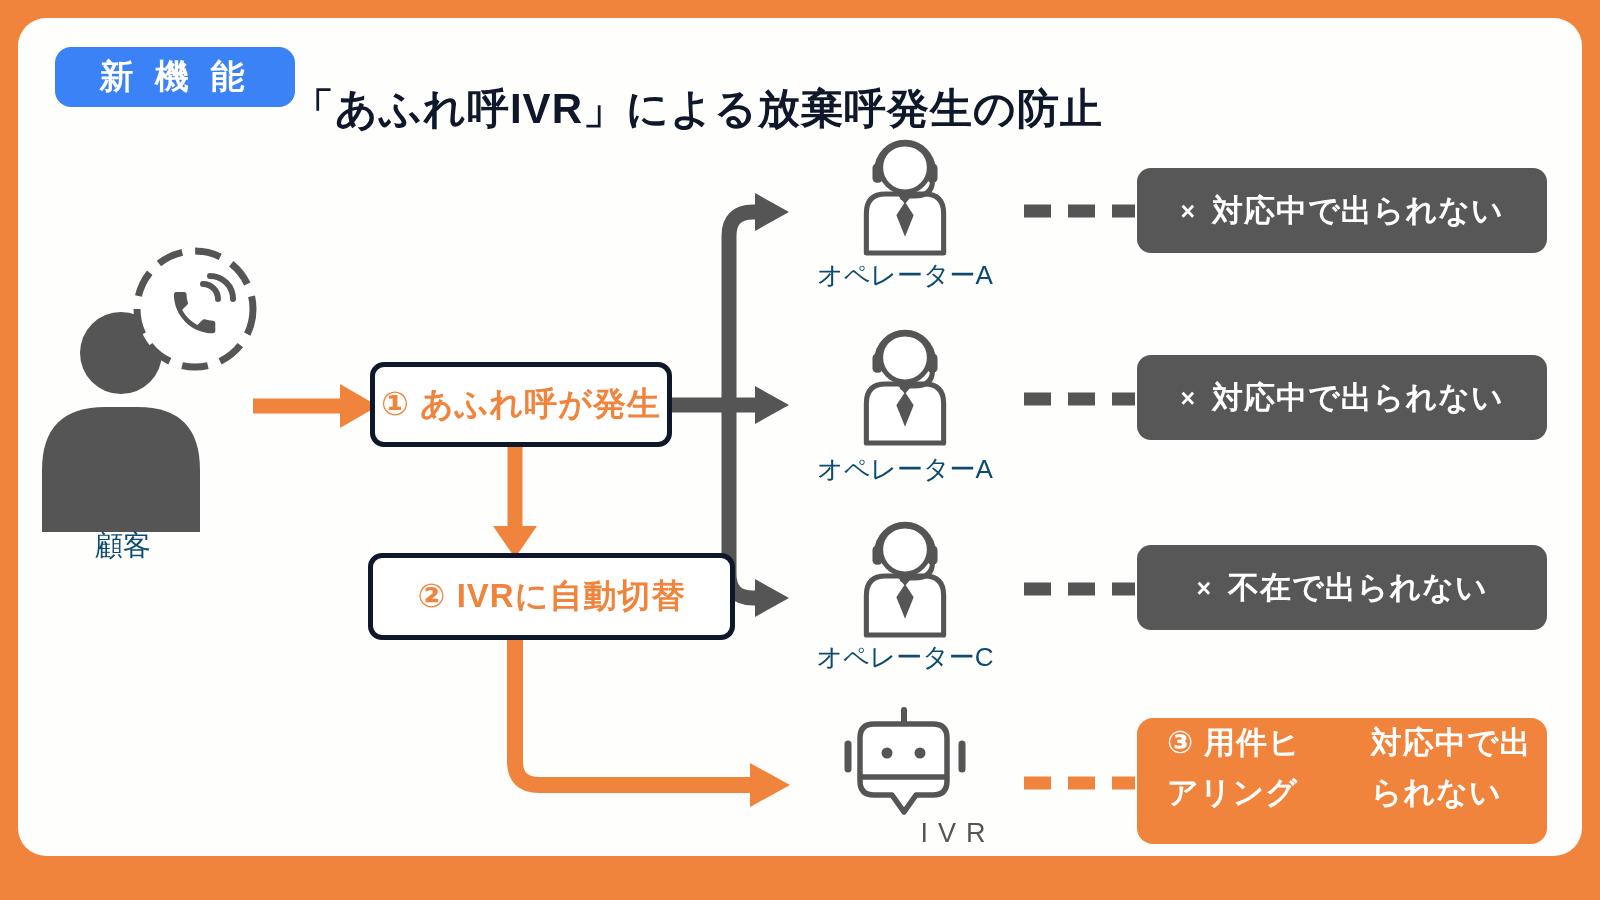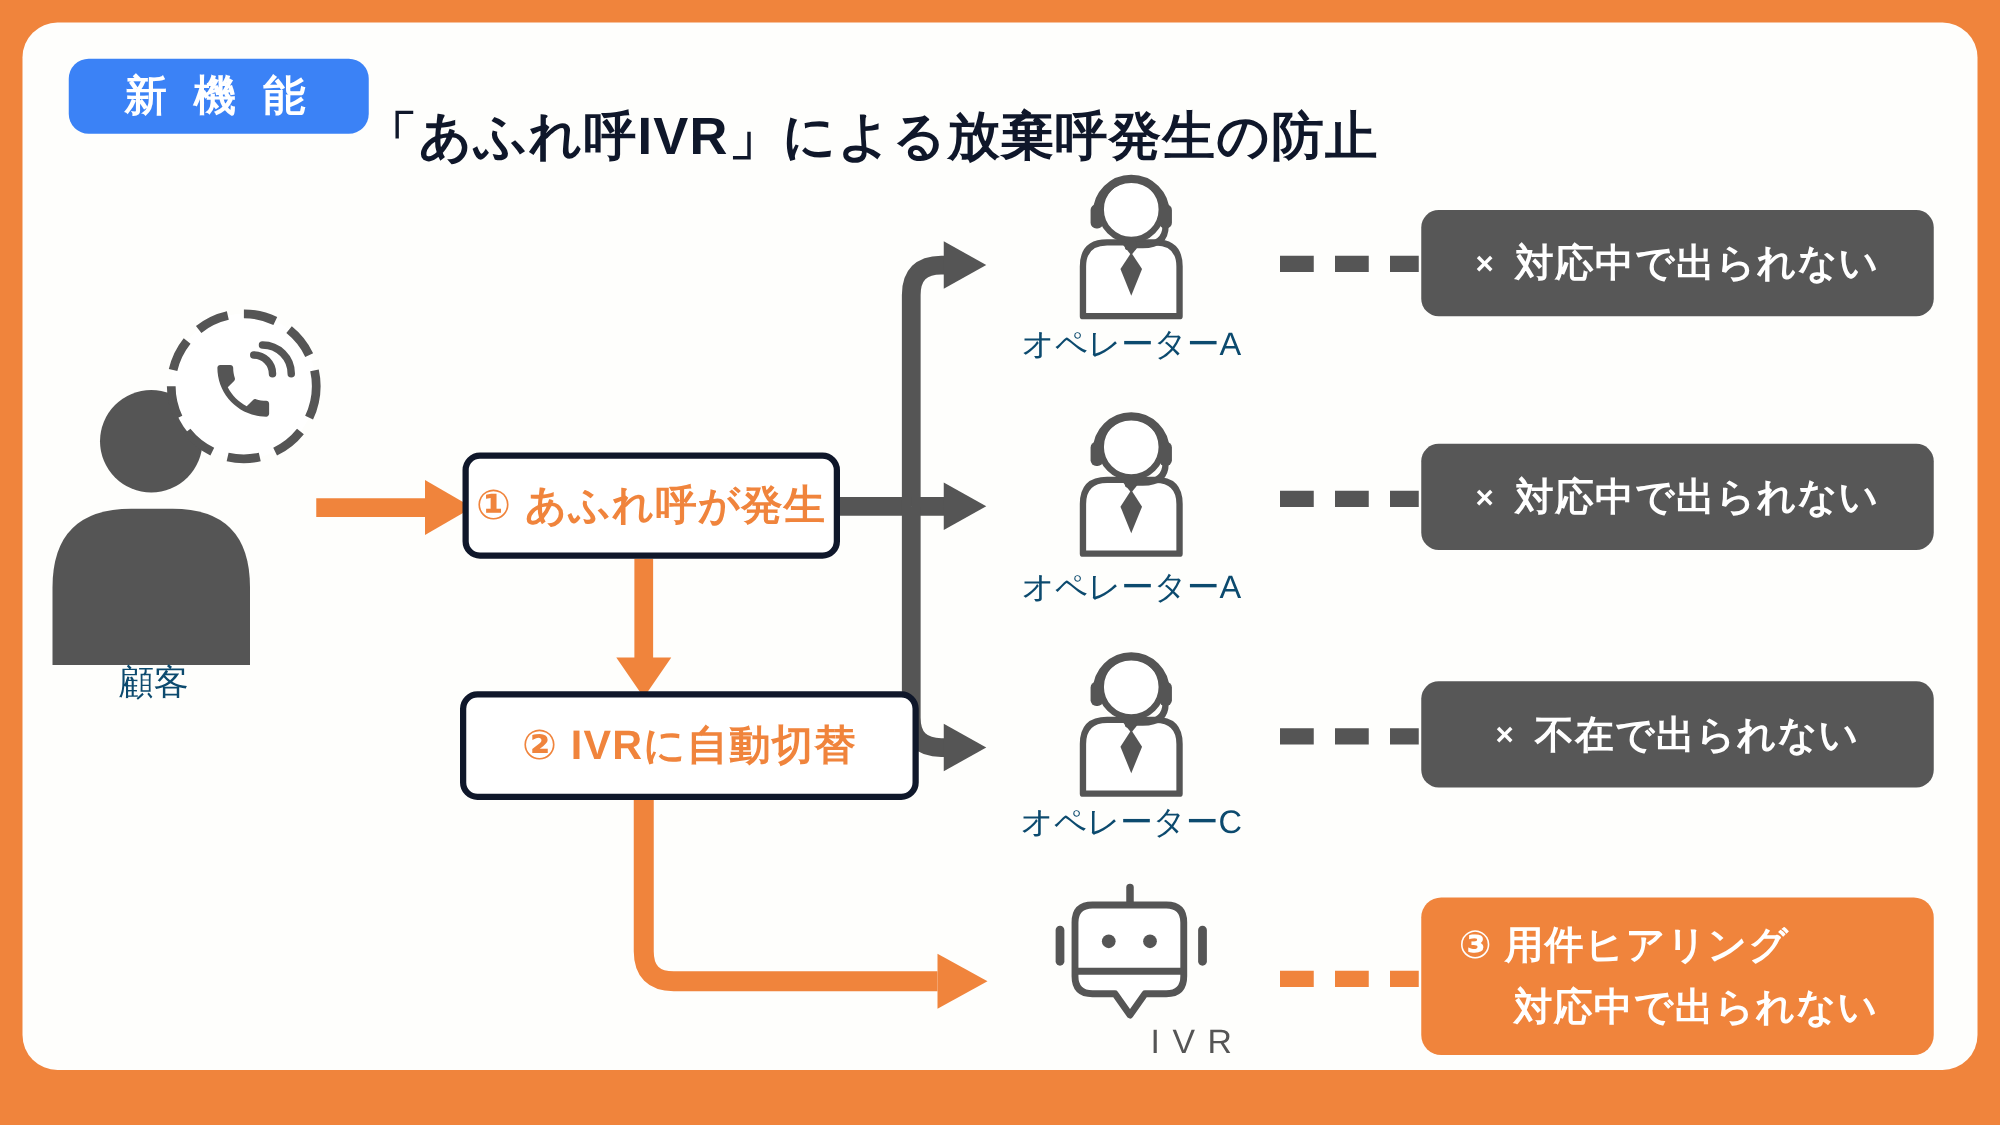--- a/index.html
+++ b/index.html
@@ -43,21 +43,21 @@
     color:#FFFFFF;font-weight:700;font-size:31px;letter-spacing:1px;
     width:410px;height:85px;left:1137px;
   }
   .status-box .mark{font-size:25px;font-weight:700;transform:translateY(1px);}
   .sbA{top:168px;} .sbB{top:355px;} .sbC{top:545px;}
   
   .result-box{
     left:1137px;top:718px;width:410px;height:126px;
     background:#F0843C;border-radius:16px;color:#FFFFFF;
     font-weight:700;font-size:31px;letter-spacing:1px;
-    display:flex;flex-direction:column;justify-content:center;
+    display:flex;justify-content:center;
     padding-left:30px;box-sizing:border-box;line-height:1.6;
   }
   .result-box .line2{margin-left:44px;}
   
   .icon-label{
     color:#0c4a6e;font-size:26px;font-weight:500;text-align:center;
     width:230px;
   }
   .customer-label{left:8px;top:527px;font-size:28px;}
   .opA-label{top:258px;} .opB-label{top:452px;} .opC-label{top:640px;}

